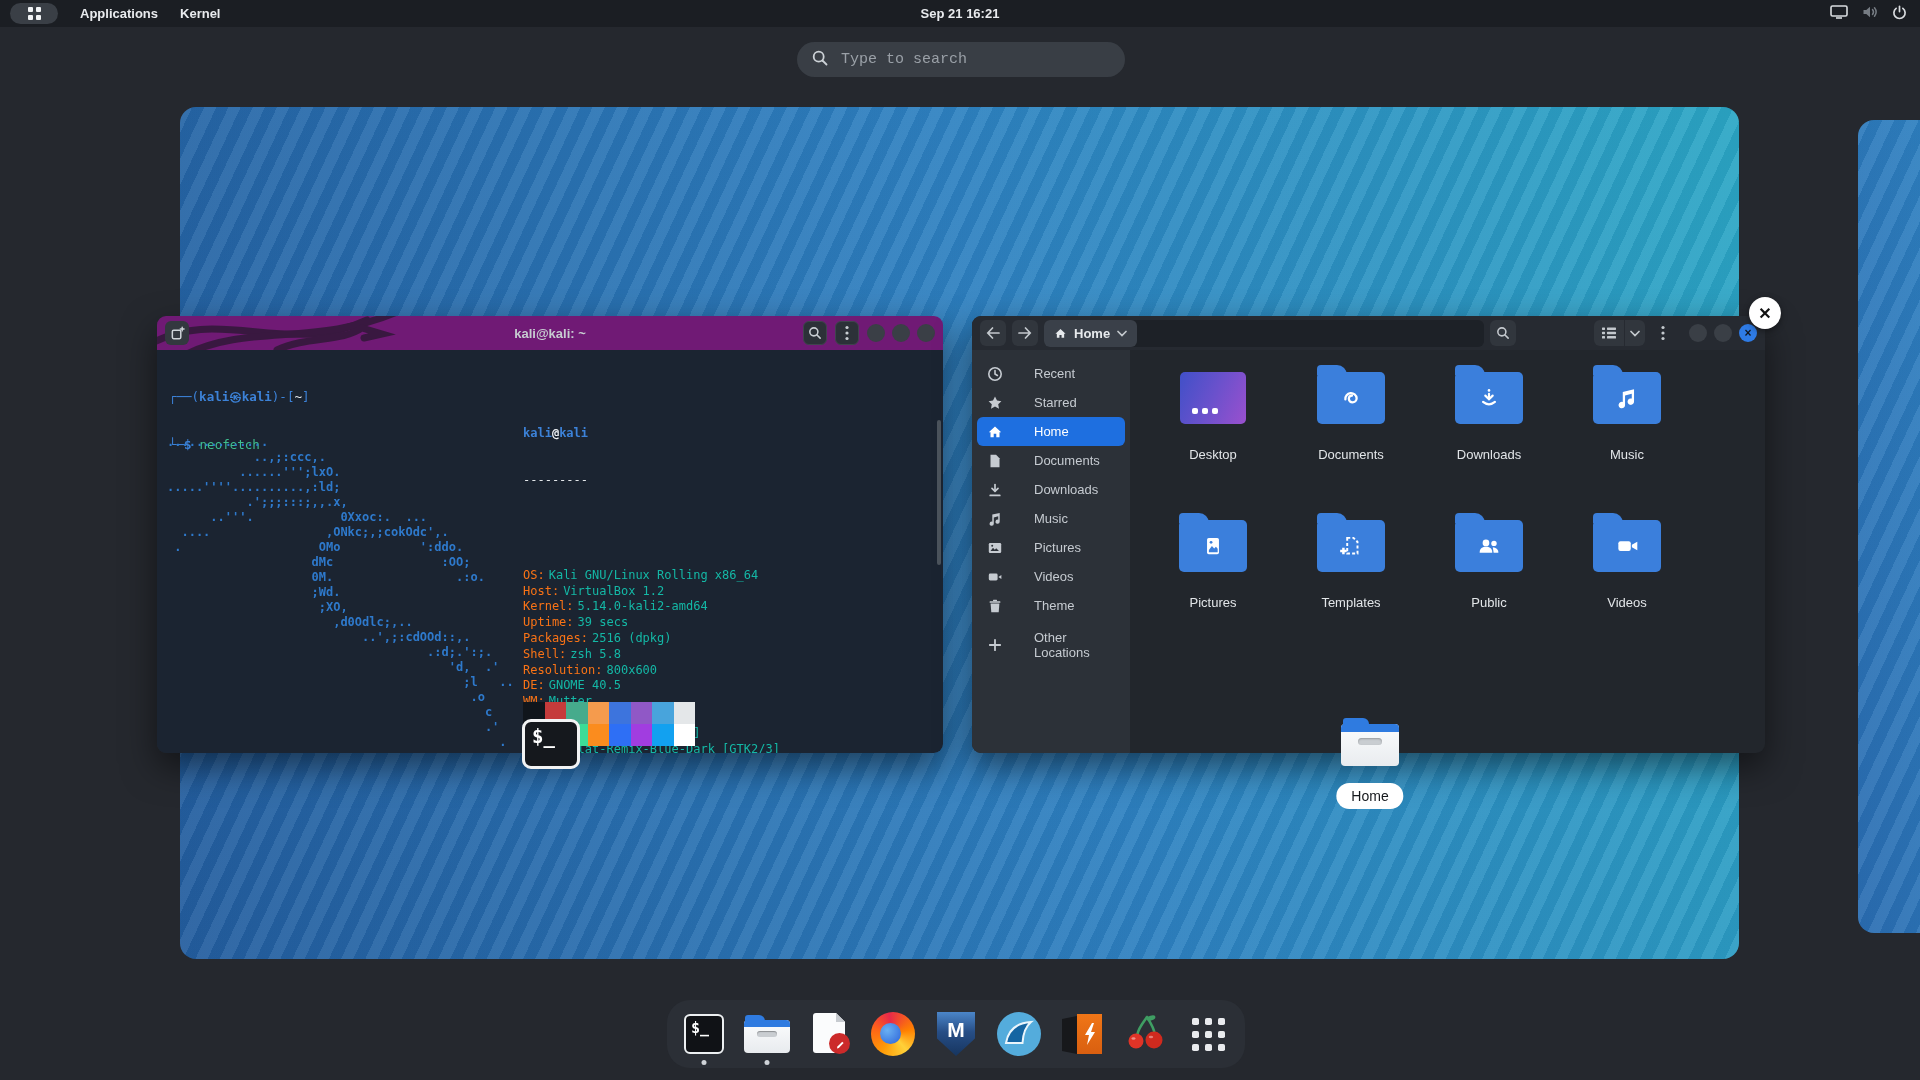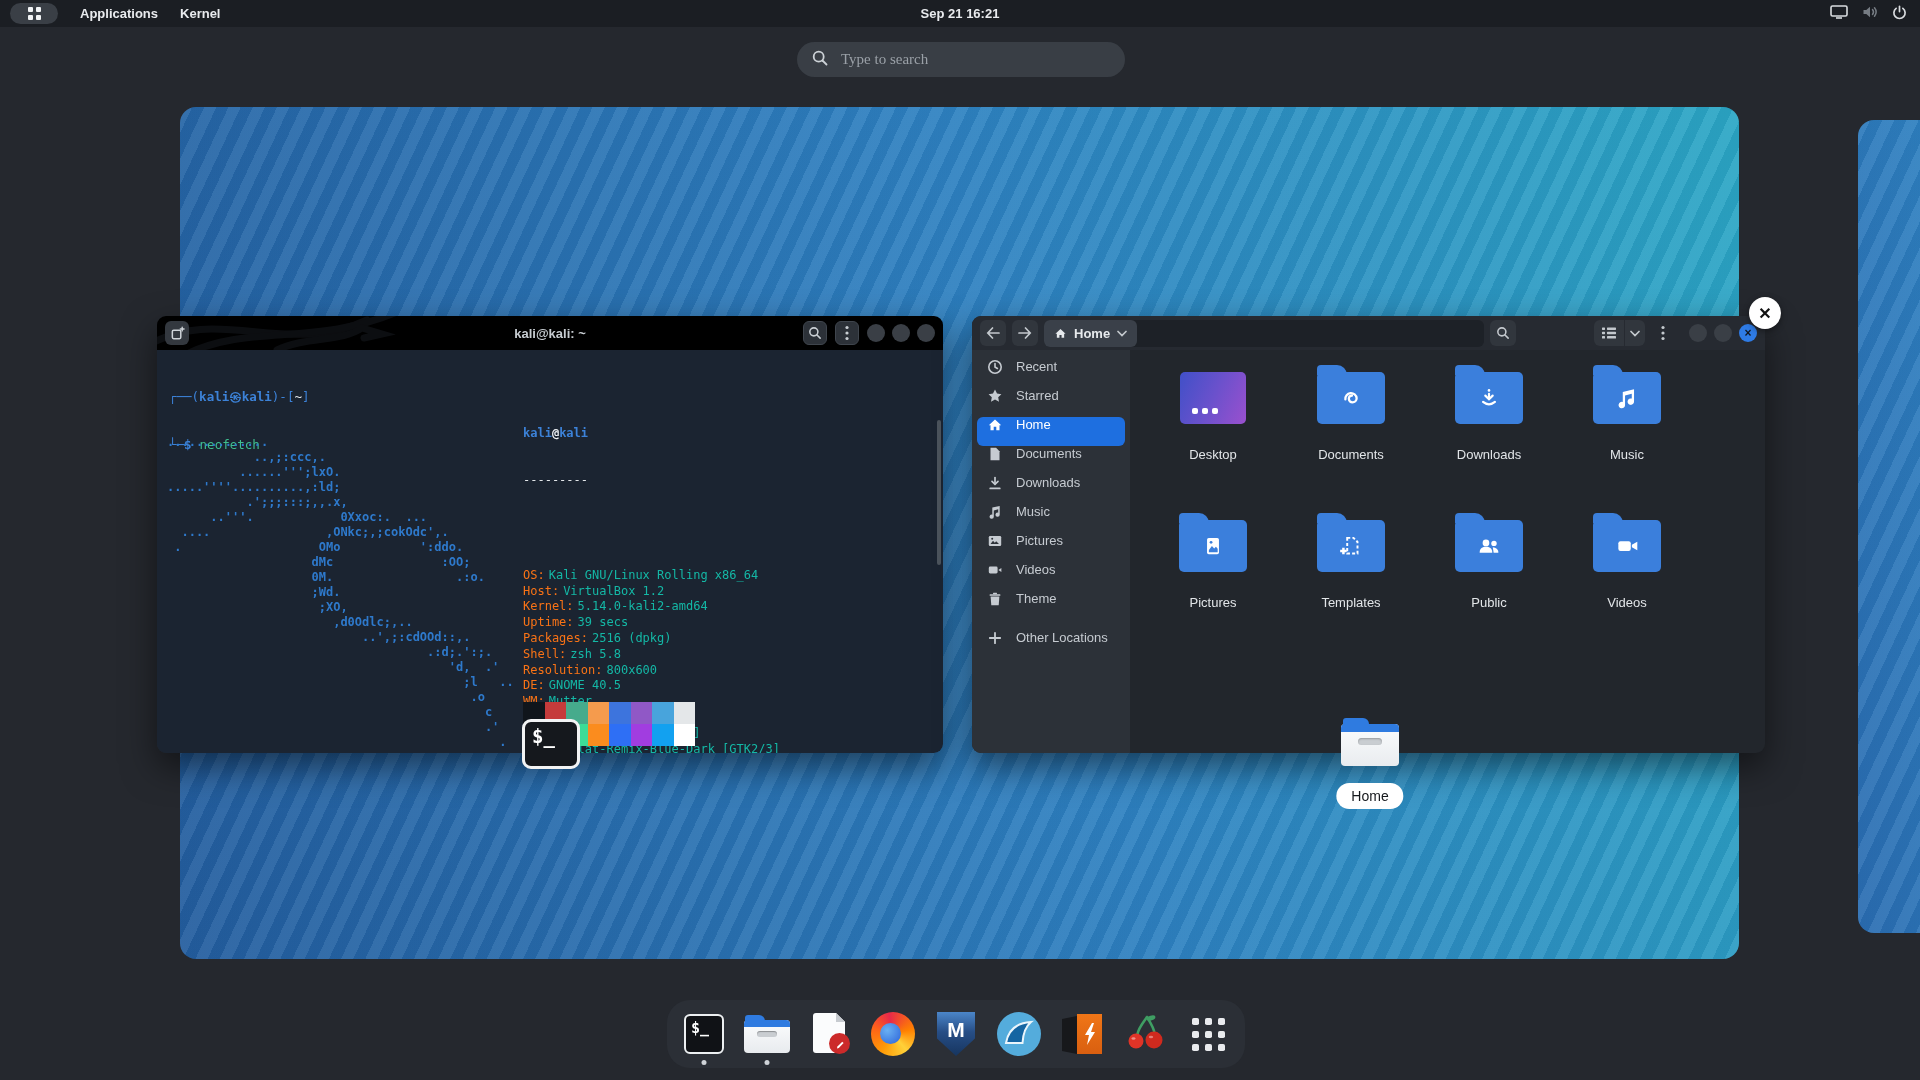--- a/index.html
+++ b/index.html
@@ -15,35 +15,35 @@
   .menu-item{margin-left:22px;cursor:default}
   .clock{position:absolute;left:50%;transform:translateX(-50%);font-weight:700}
   .status{position:absolute;right:13px;top:0;height:27px;display:flex;gap:14px;align-items:center}
   .st-display,.st-power{color:#d9dcdf}
   .st-volume{color:#767c83}
 
   
   .search-pill{position:absolute;left:797px;top:42px;width:328px;height:35px;border-radius:18px;
                background:#393e45;display:flex;align-items:center;padding:0 15px;gap:11px;box-sizing:border-box}
   .search-pill input{background:transparent;border:none;outline:none;color:#ffffff;font-size:15px;width:100%;
-                     font-family:Liberation Serif, serif}
+                     font-family:Liberation Mono, monospace}
   .search-pill input::placeholder{color:#9aa0a7}
 
   
   .ws-main{position:absolute;left:180px;top:107px;width:1559px;height:852px;border-radius:16px;
            background:linear-gradient(75deg,#235d9e 0%,#2e81c1 55%,#2ba7c5 100%)}
   .ws-main::before,.ws-next::before{content:"";position:absolute;inset:0;border-radius:inherit;
            background:repeating-linear-gradient(115deg,rgba(255,255,255,.07) 0 11px,rgba(8,30,60,.06) 11px 22px)}
   .ws-next{position:absolute;left:1858px;top:120px;width:62px;height:813px;border-radius:16px 0 0 16px;
            background:linear-gradient(80deg,#2a6db2,#2e80c0)}
 
   
   .win-term{position:absolute;left:157px;top:316px;width:786px;height:437px;border-radius:9px;
             overflow:hidden;box-shadow:0 14px 34px rgba(0,0,0,.5);z-index:5}
-  .term-head{position:relative;height:34px;background:#000000}
+  .term-head{position:relative;height:34px;background:#701a75}
   .dragon{position:absolute;left:0;top:0;opacity:.6;pointer-events:none}
   .term-tab-btn{position:absolute;left:8px;top:5px;width:24px;height:24px;border-radius:6px;background:#33383f;
                 display:flex;align-items:center;justify-content:center}
   .term-title{position:absolute;left:50%;top:50%;transform:translate(-50%,-50%);
               color:#c7ccd1;font-size:13px;font-weight:700;white-space:nowrap}
   .term-actions{position:absolute;right:84px;top:5px;display:flex;gap:8px}
   .icon-btn{width:24px;height:24px;border-radius:6px;border:1px solid #3f454d;background:#2c3138;
             display:flex;align-items:center;justify-content:center;color:#c9ced3;box-sizing:border-box}
   .term-circles{position:absolute;right:8px;top:8px;display:flex;gap:7px}
   .wc{width:18px;height:18px;border-radius:50%;background:#3a3f46}
@@ -81,21 +81,21 @@
   .view-split{display:flex;flex:none}
   .view-btn{width:30px;height:26px;border-radius:6px 0 0 6px;background:#31363d;color:#c3c8cd;
             display:flex;align-items:center;justify-content:center}
   .view-caret{width:20px;height:26px;border-radius:0 6px 6px 0;background:#31363d;margin-left:1px;color:#c3c8cd;
               display:flex;align-items:center;justify-content:center}
   .kebab-btn{width:24px;height:26px;border-radius:6px;color:#c3c8cd;display:flex;align-items:center;justify-content:center}
   .files-circles{display:flex;gap:7px;margin-left:8px;flex:none}
   .wc-close{background:#2e7be5;color:#11161d;font-weight:700;font-size:12px;line-height:18px;text-align:center}
   .files-body{display:flex;height:403px}
   .sidebar{width:158px;background:#2c3138;padding-top:9px;box-sizing:border-box;flex:none}
-  .srow{height:29px;display:flex;align-items:flex-start;gap:13px;padding:0 10px;margin:0 5px;border-radius:6px;
+  .srow{height:29px;display:flex;align-items:center;gap:31px;padding:0 10px;margin:0 5px;border-radius:6px;
         color:#c6cbd1;font-size:13px}
   .srow svg{flex:none}
   .srow.selected{background:#1e6fe0;color:#fff}
   .srow.spaced{margin-top:10px}
   .content{flex:1;padding:12px 0 0 14px;display:grid;grid-template-columns:repeat(4,138px);grid-auto-rows:148px}
   .gitem{display:flex;flex-direction:column;align-items:center;color:#e2e5e8;font-size:13px}
   .gfolder{width:68px;height:52px;background:#3b7fdc;border-radius:5px;margin-top:10px;position:relative;
            display:flex;align-items:center;justify-content:center}
   .gfolder::before{content:"";position:absolute;top:-7px;left:0;width:30px;height:10px;background:#3b7fdc;
                    border-radius:4px 10px 0 0}

